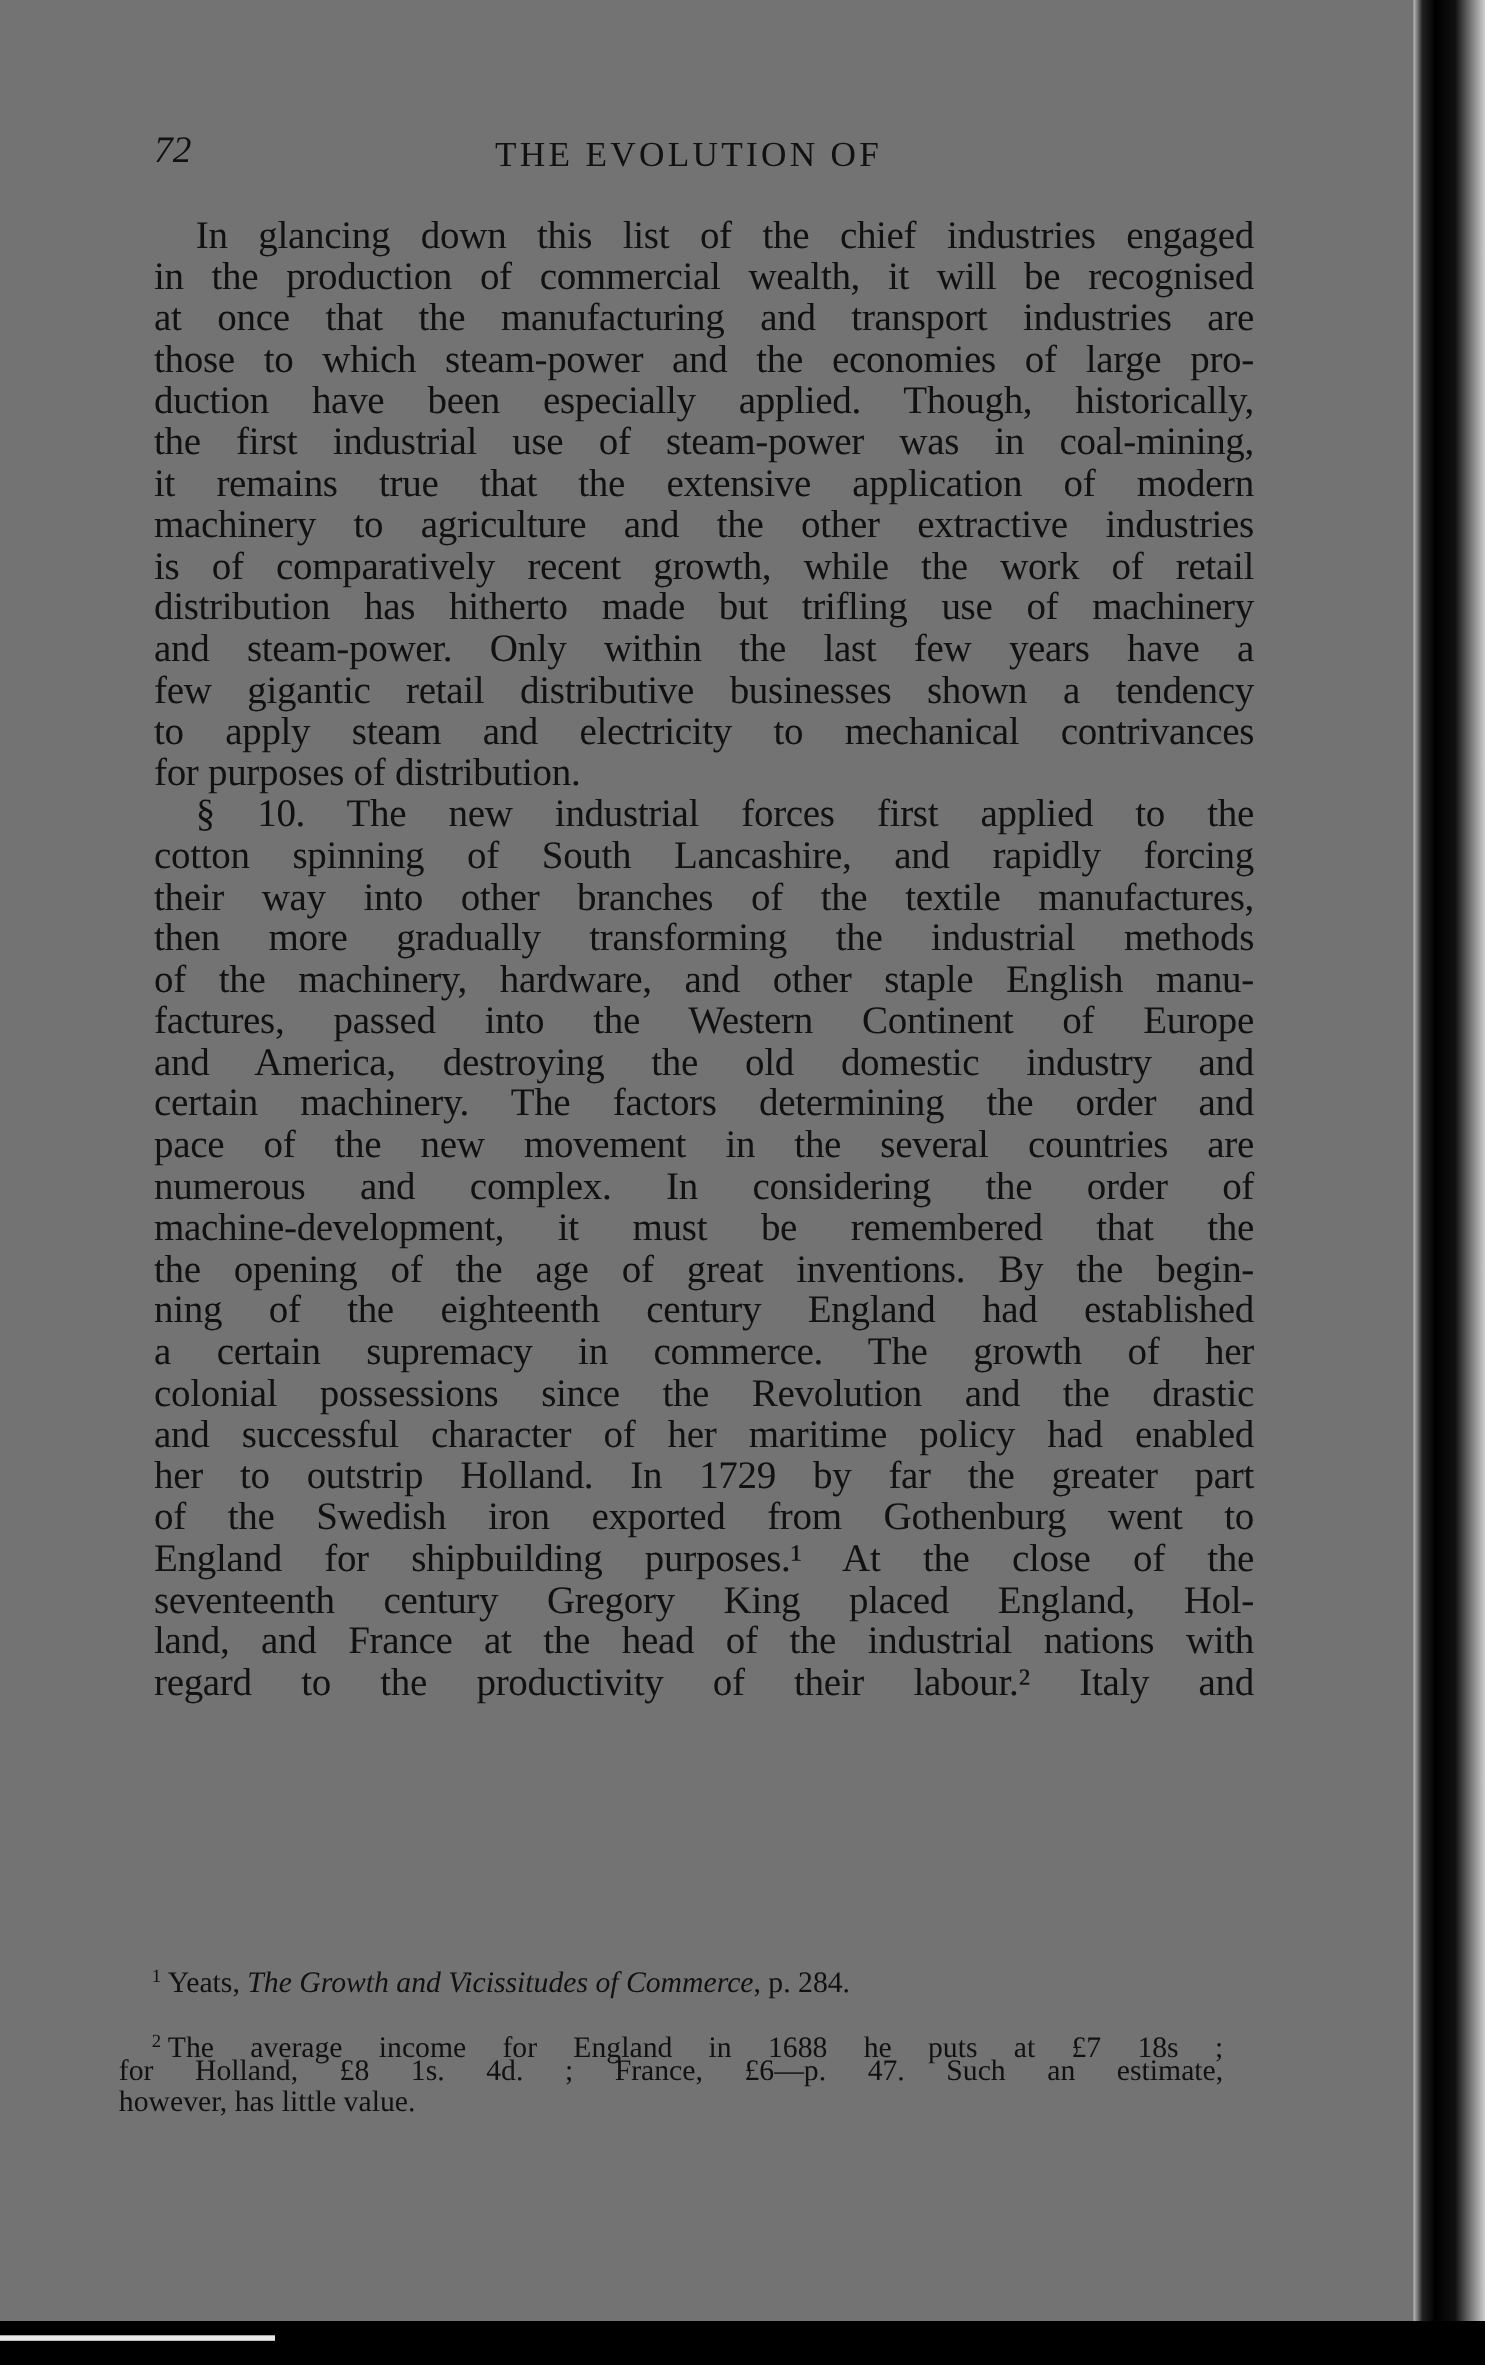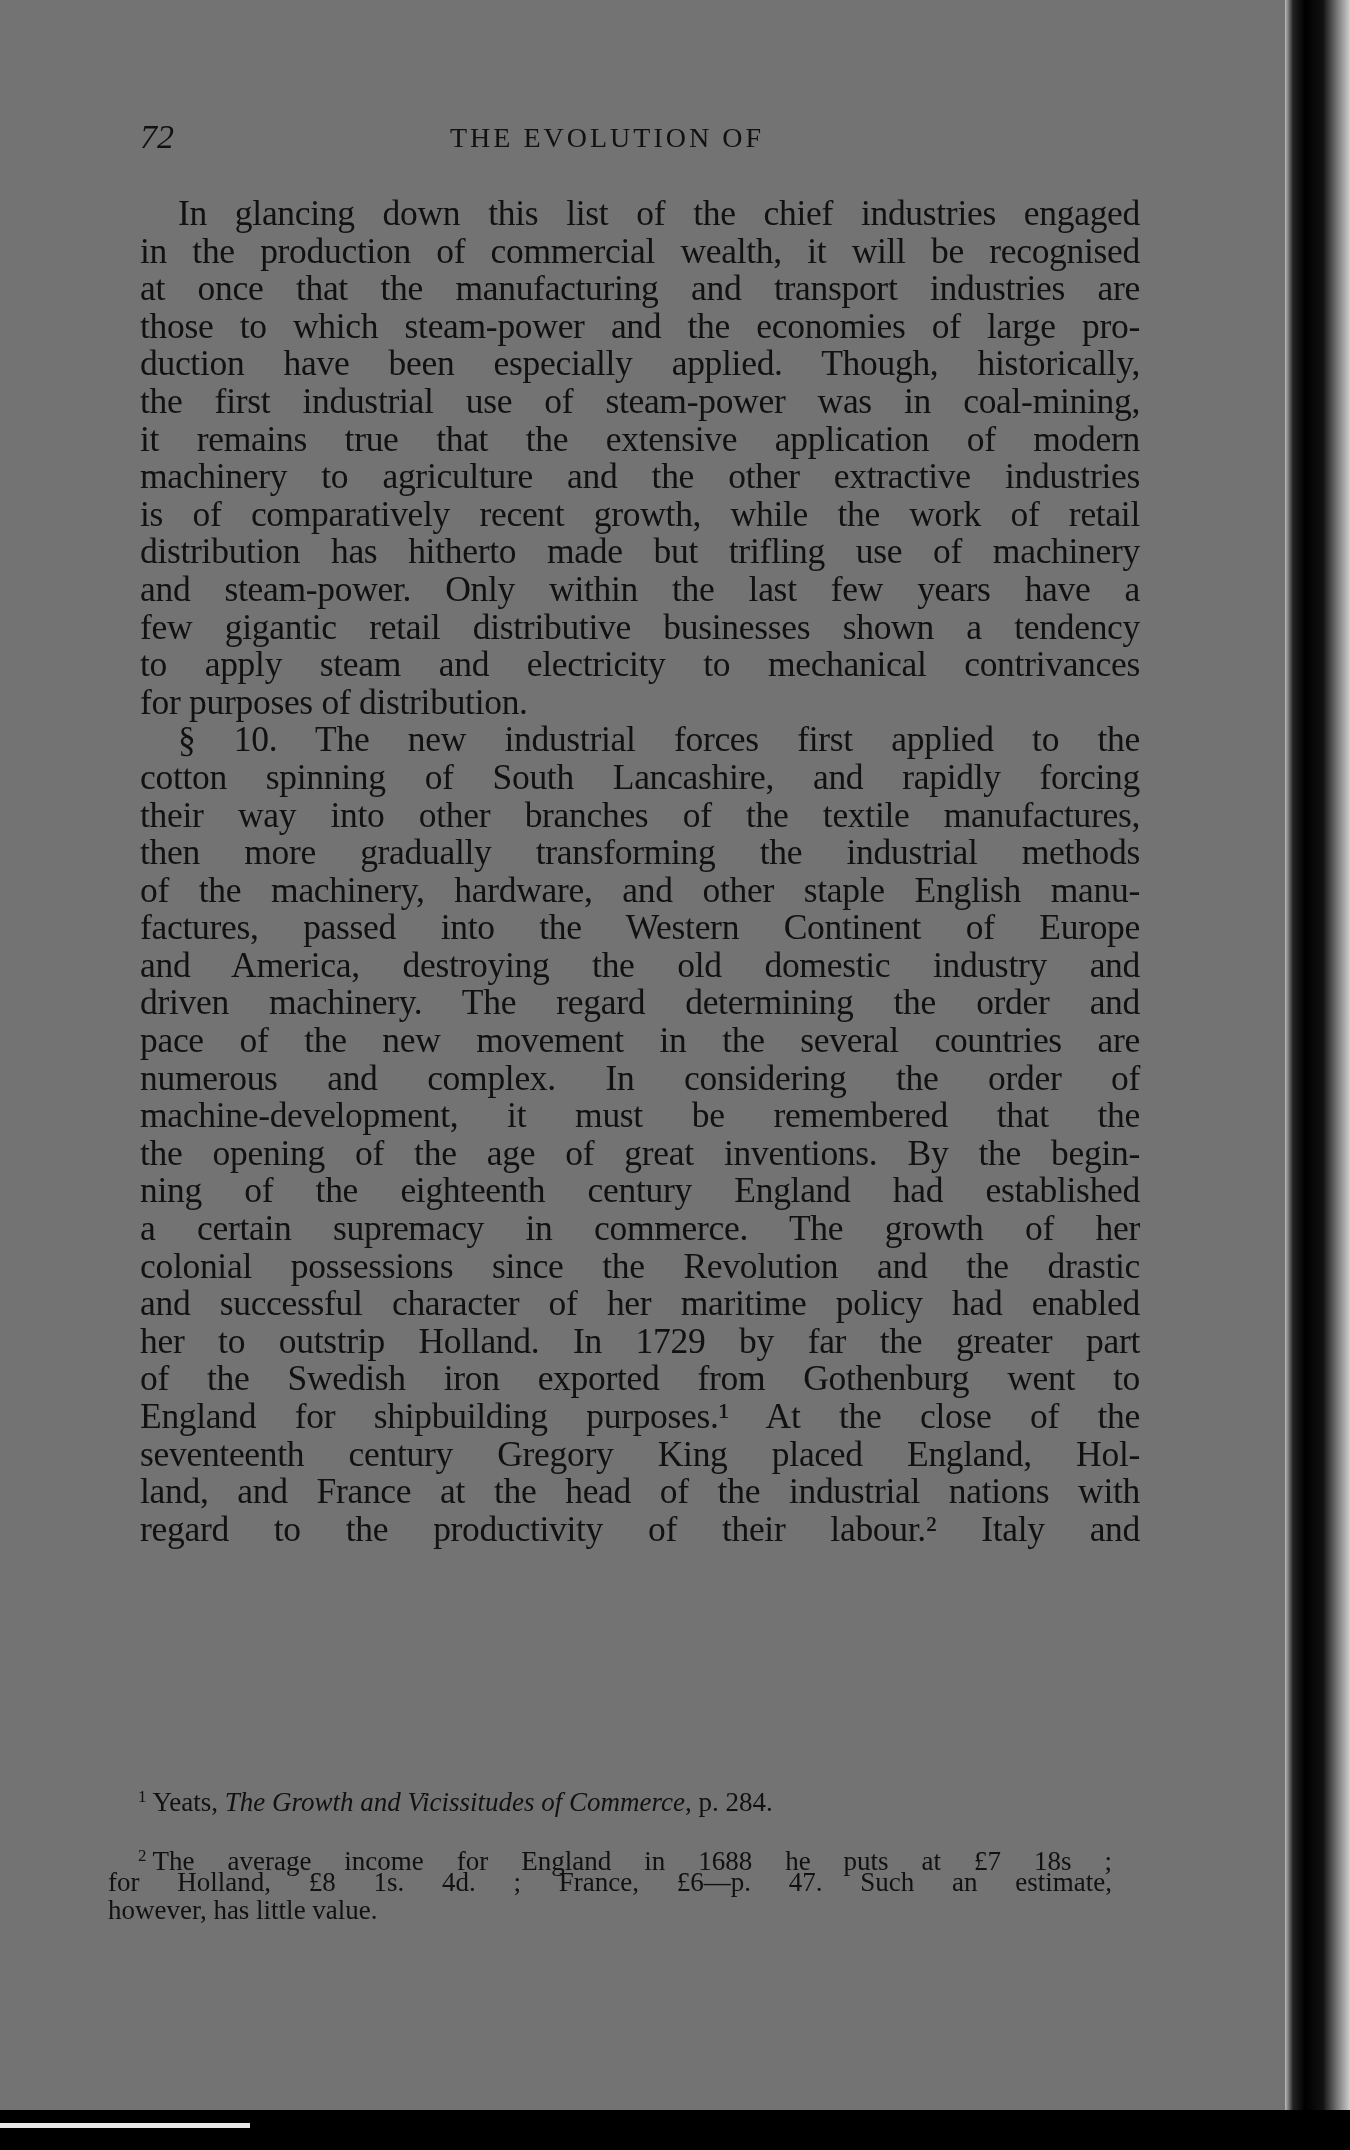--- a/index.html
+++ b/index.html
@@ -33,21 +33,21 @@
       position: absolute;
       left: 0;
       top: 0;
       font-size: 34px;
       font-style: italic;
     }
     .running-head {
       position: absolute;
       left: 310px;
       top: 4px;
-      font-size: 28px;
+      font-size: 32px;
       letter-spacing: 3px;
     }
     .body-text {
       position: absolute;
       left: 140px;
       top: 195px;
       width: 1000px;
     }
     .line {
       display: block;
@@ -141,21 +141,21 @@
       <span class="line last">for purposes of distribution.</span>
     </div>
     <div>
       <span class="line indent">§ 10. The new industrial forces first applied to the</span>
       <span class="line">cotton spinning of South Lancashire, and rapidly forcing</span>
       <span class="line">their way into other branches of the textile manufactures,</span>
       <span class="line">then more gradually transforming the industrial methods</span>
       <span class="line">of the machinery, hardware, and other staple English manu-</span>
       <span class="line">factures, passed into the Western Continent of Europe</span>
       <span class="line">and America, destroying the old domestic industry and</span>
-      <span class="line">driven machinery. The regard determining the order and</span>
+      <span class="line">certain machinery. The factors determining the order and</span>
       <span class="line">pace of the new movement in the several countries are</span>
       <span class="line">numerous and complex. In considering the order of</span>
       <span class="line">machine-development, it must be remembered that the</span>
       <span class="line">the opening of the age of great inventions. By the begin-</span>
       <span class="line">ning of the eighteenth century England had established</span>
       <span class="line">a certain supremacy in commerce. The growth of her</span>
       <span class="line">colonial possessions since the Revolution and the drastic</span>
       <span class="line">and successful character of her maritime policy had enabled</span>
       <span class="line">her to outstrip Holland. In 1729 by far the greater part</span>
       <span class="line">of the Swedish iron exported from Gothenburg went to</span>

